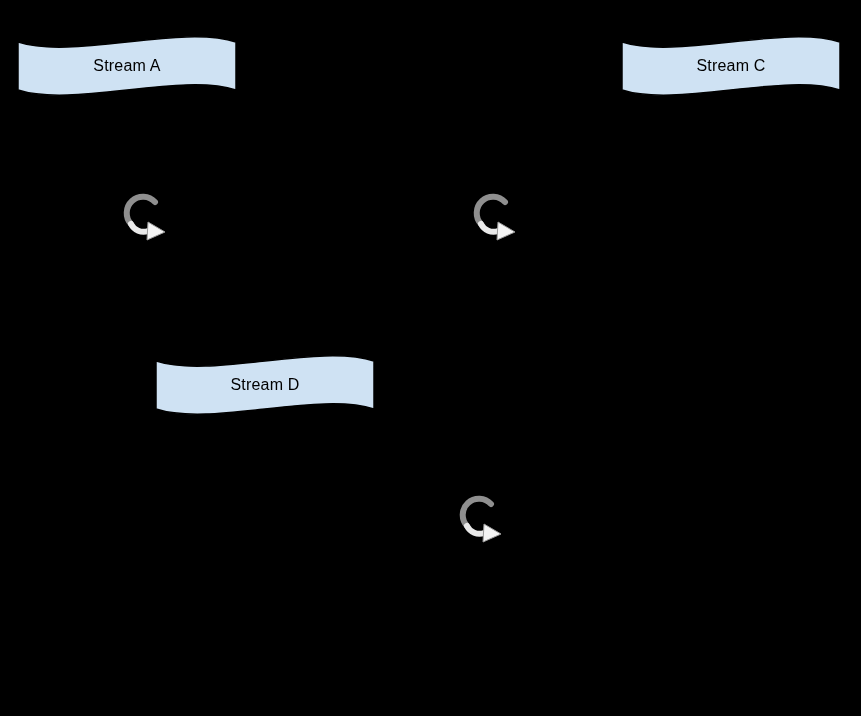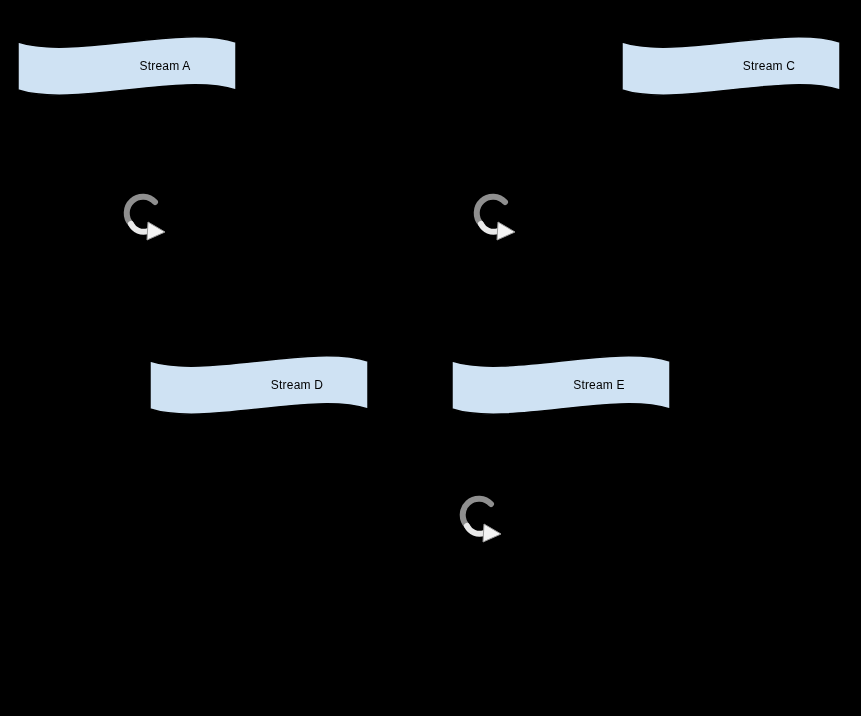--- a/index.html
+++ b/index.html
@@ -26,40 +26,39 @@
     width: 100%; height: 100%;
     display: block;
   }
   .stream-label {
     position: absolute;
     left: 0; top: 0;
     width: 100%; height: 100%;
     display: flex;
     align-items: center;
     justify-content: center;
-    font-size: 12px;
+    font-size: 16px;
     color: #000000;
     letter-spacing: 0.2px;
     pointer-events: none;
-    margin-left: 38px;
   }
   .loop-icon {
     position: absolute;
     width: 46px;
     height: 58px;
   }
   .loop-icon svg {
     width: 100%; height: 100%;
     display: block;
   }
   
   #node-a { left: 18px;  top: 30px; }
   #node-b { left: 318px; top: 30px; }
   #node-c { left: 622px; top: 30px; }
-  #node-d { left: 150px; top: 349px; }
+  #node-d { left: 156px; top: 349px; }
   #node-e { left: 452px; top: 349px; }
   #node-f { left: 452px; top: 625px; }
   #loop-1 { left: 122px; top: 192px; }
   #loop-2 { left: 472px; top: 192px; }
   #loop-3 { left: 458px; top: 494px; }
 </style>
 </head>
 <body>
 
 <div class="canvas">
@@ -95,26 +94,20 @@
     </svg>
   </div>
 
   <div class="stream-node" id="node-d">
     <svg class="wave" viewBox="0 0 220 72" preserveAspectRatio="none">
       <path d="M 0,12 C 55,30 165,-6 220,12 L 220,60 C 165,42 55,78 0,60 Z" fill="#cfe2f3" stroke="#000000" stroke-width="1.5"></path>
     </svg>
     <span class="stream-label">Stream D</span>
   </div>
 
-  <div class="stream-node" id="node-e">
-    <svg class="wave" viewBox="0 0 220 72" preserveAspectRatio="none">
-      <path d="M 0,12 C 55,30 165,-6 220,12 L 220,60 C 165,42 55,78 0,60 Z" fill="#cfe2f3" stroke="#000000" stroke-width="1.5"></path>
-    </svg>
-    <span class="stream-label">Stream E</span>
-  </div>
 
   <div class="loop-icon" id="loop-3">
     <svg viewBox="0 0 46 58">
       <path d="M 33,10 A 14,14 0 1 0 9,32" fill="none" stroke="#8f8f8f" stroke-width="6" stroke-linecap="round"></path>
       <path d="M 9,32 A 14,14 0 0 0 26,39" fill="none" stroke="#e9e9e9" stroke-width="6" stroke-linecap="round"></path>
       <polygon points="26,30 43,40 25,48" fill="#f5f5f5" stroke="#9a9a9a" stroke-width="1"></polygon>
     </svg>
   </div>
 
 

